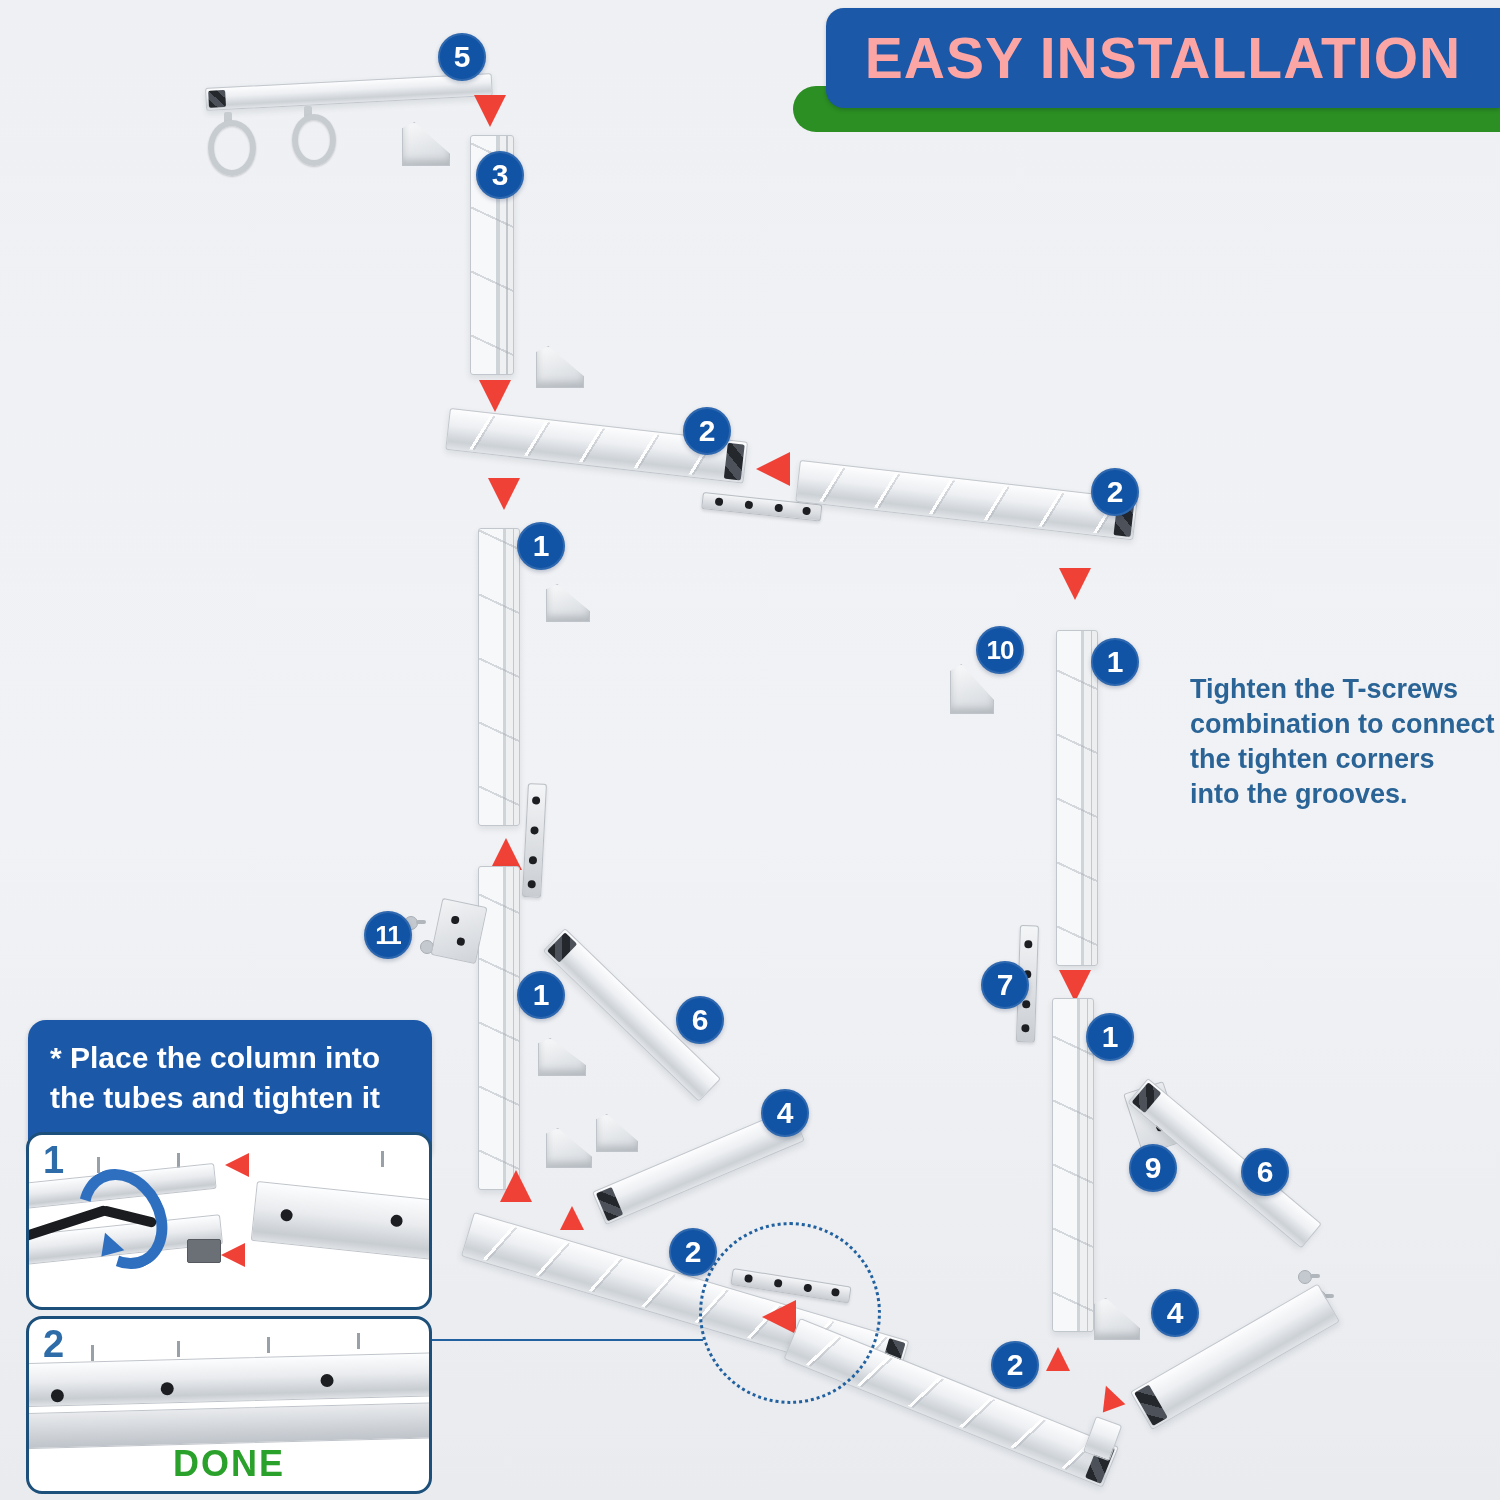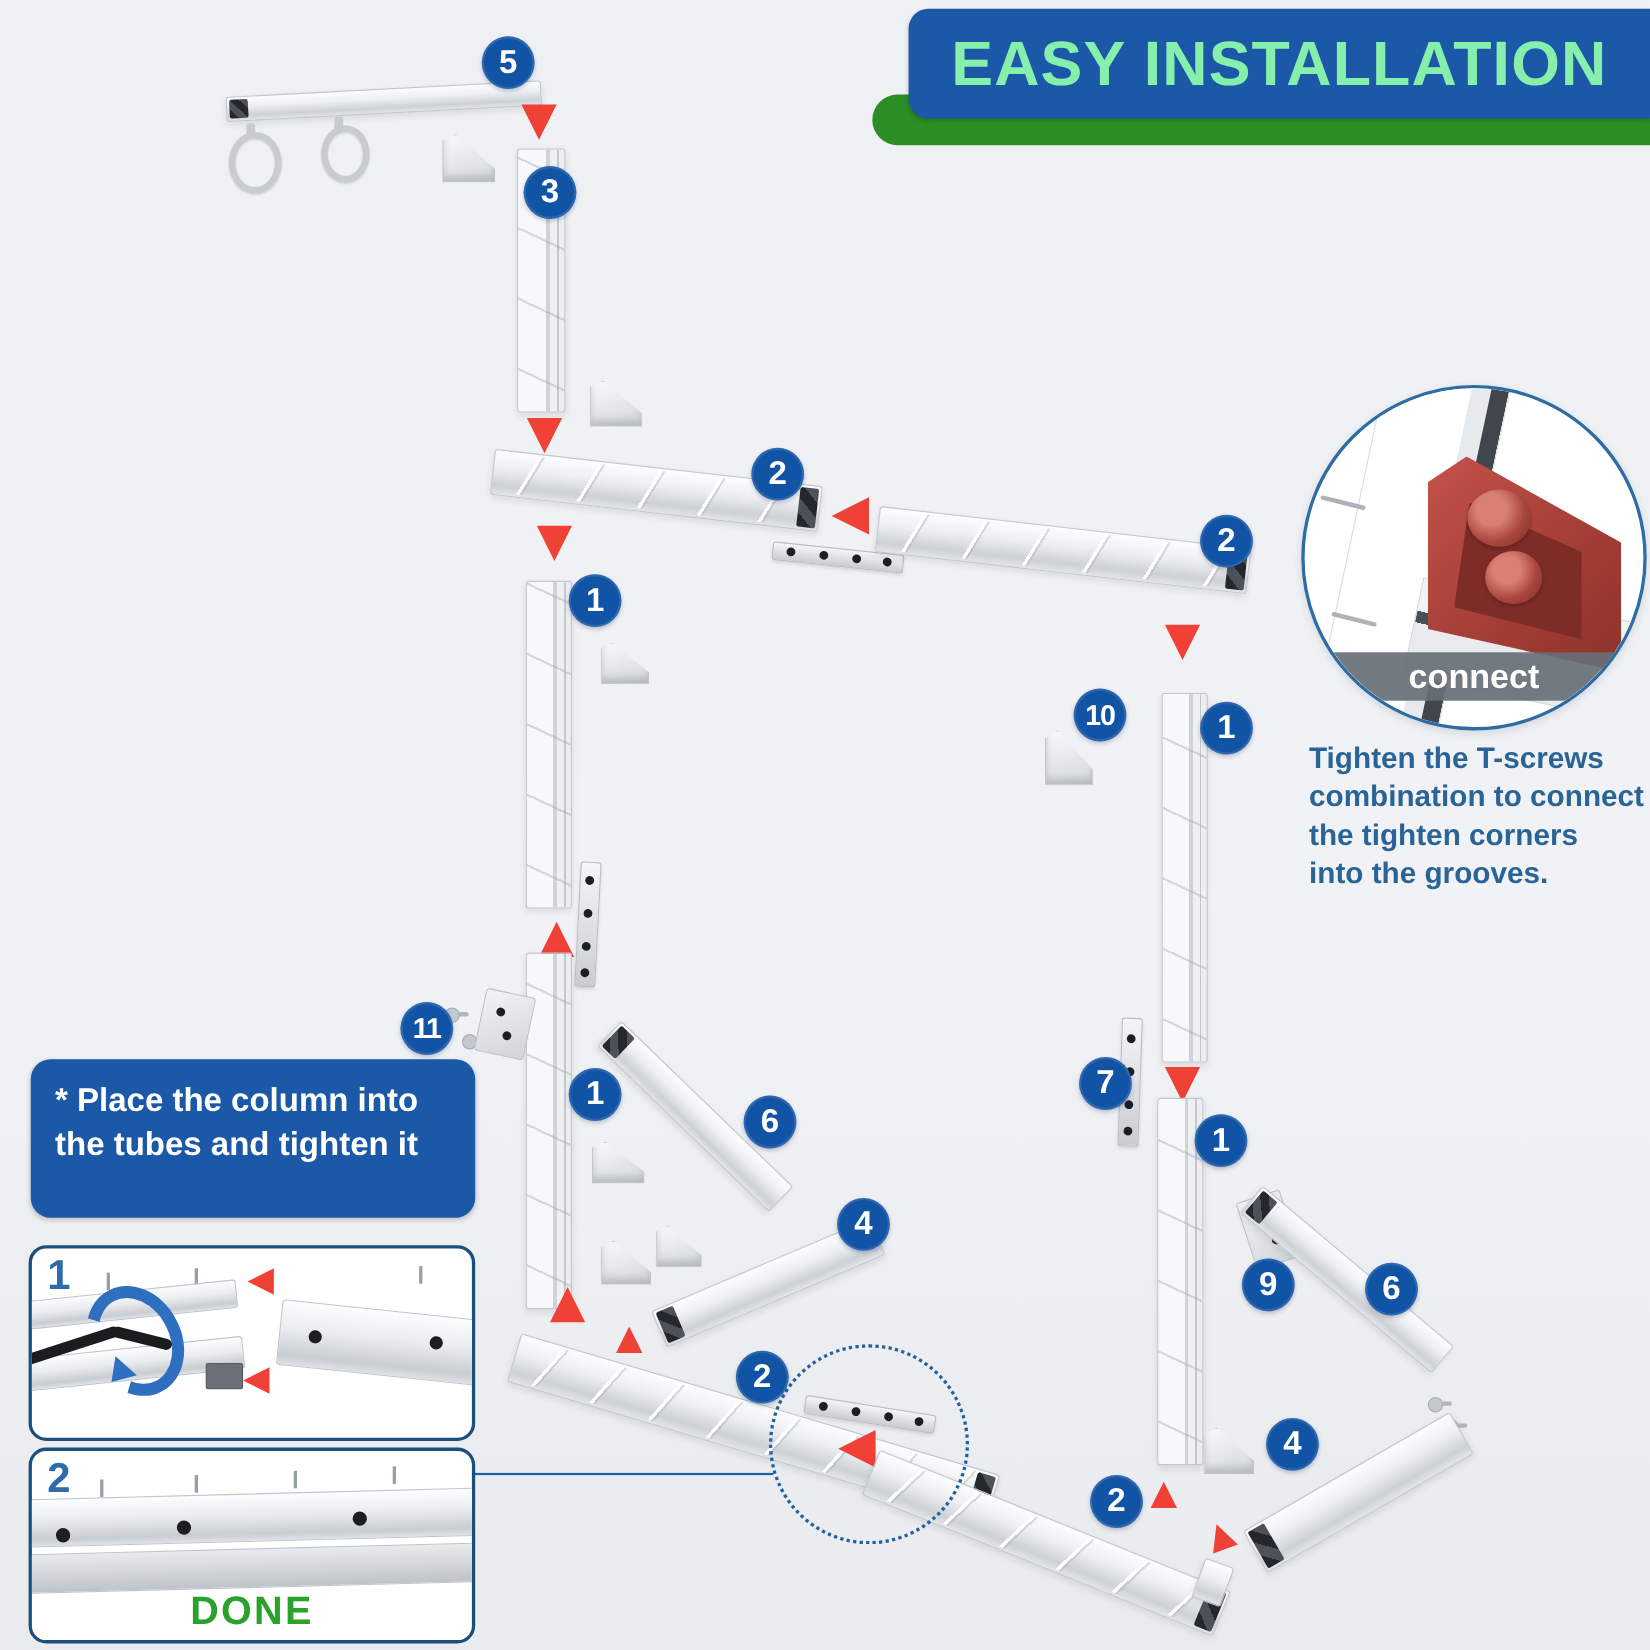--- a/index.html
+++ b/index.html
@@ -7,21 +7,21 @@
     position:relative; width:1500px; height:1500px; overflow:hidden;
     background:linear-gradient(180deg,#eef0f3 0%,#f1f2f5 55%,#e9ebef 100%);
     font-family:"Liberation Sans", sans-serif;
   }
   
   .hdr-green{position:absolute; left:793px; top:86px; width:707px; height:46px;
     background:#2b8f23; border-radius:24px 0 0 24px;}
   .hdr-blue{position:absolute; left:826px; top:8px; width:674px; height:100px;
     background:#1b58a8; border-radius:18px 0 0 18px; display:flex; align-items:center; justify-content:center;
     box-shadow:0 2px 4px rgba(0,0,0,.18);}
-  .hdr-title{color:#86efac; font-size:57px; font-weight:bold; letter-spacing:1px; white-space:nowrap;}
+  .hdr-title{color:#fca5a5; font-size:57px; font-weight:bold; letter-spacing:1px; white-space:nowrap;}
   
   .badge{position:absolute; width:48px; height:48px; border-radius:50%; background:#1153a4;
     color:#fff; font-size:30px; font-weight:bold; display:flex; align-items:center; justify-content:center;
     transform:translate(-50%,-50%); box-shadow:0 2px 4px rgba(20,40,80,.25), inset 0 0 0 2px rgba(255,255,255,.12);}
   .badge.wide{font-size:26px; letter-spacing:-1px;text-align:right;}
   
   .tri{position:absolute; width:0; height:0;}
   .tri-down{border-left:16px solid transparent; border-right:16px solid transparent; border-top:32px solid #ef4136;}
   .tri-up{border-left:16px solid transparent; border-right:16px solid transparent; border-bottom:32px solid #ef4136;}
   .tri-left{border-top:17px solid transparent; border-bottom:17px solid transparent; border-right:34px solid #ef4136;}
@@ -72,21 +72,21 @@
     background:#7d2c26; clip-path:polygon(12% 6%, 100% 40%, 100% 100%, 0% 78%);}
   .inset .screw-red{position:absolute; border-radius:50%;
     background:radial-gradient(circle at 38% 35%, #d97f74 0 28%, #a8463d 60%, #7e2d27 100%);
     box-shadow:0 2px 3px rgba(60,20,15,.4);}
   .inset .banner{position:absolute; left:0; right:0; bottom:24px; height:44px; background:rgba(104,111,118,.92);
     display:flex; align-items:center; justify-content:center;}
   .inset .banner span{color:#fff; font-size:31px; font-weight:bold;}
   .inset-note{position:absolute; left:1190px; top:672px; width:310px; color:#2a6496;
     font-size:27px; font-weight:bold; line-height:35px;}
   
-  .note-box{position:absolute; left:28px; top:963px; width:404px; height:144px; background:#1b58a8;
+  .note-box{position:absolute; left:28px; top:1020px; width:404px; height:144px; background:#1b58a8;
     border-radius:18px; color:#fff; font-size:30px; font-weight:bold; line-height:40px; padding:18px 0 0 22px; box-sizing:border-box;
     box-shadow:0 2px 5px rgba(0,0,0,.2);}
   .detail-box{position:absolute; left:26px; width:406px; height:178px; background:#ffffff;
     border:3px solid #1c4f7a; border-radius:16px; box-sizing:border-box; overflow:hidden;}
   .detail-num{position:absolute; left:14px; top:4px; color:#2d6ca8; font-size:38px; font-weight:bold;}
   .detail-box .pin{position:absolute; width:3px; height:16px; background:#9aa0a7;}
   .mini-bar{position:absolute; transform-origin:left top; border-radius:3px;
     background:linear-gradient(180deg,#fcfdfe 0%,#e9ebee 45%,#c8cdd2 85%,#dfe2e5 100%); border:1px solid #c0c5cb;}
   .clamp{position:absolute; background:#6b7077; border:1px solid #55595f; border-radius:2px;}
   .rot-arc{position:absolute; width:62px; height:82px; border:11px solid #2f6fc0; border-radius:50%;
@@ -226,33 +226,20 @@
   <div class="badge" style="left:541px; top:995px;">1</div>
   <div class="badge" style="left:700px; top:1020px;">6</div>
   <div class="badge" style="left:1110px; top:1037px;">1</div>
   <div class="badge" style="left:785px; top:1113px;">4</div>
   <div class="badge" style="left:1153px; top:1168px;">9</div>
   <div class="badge" style="left:1265px; top:1172px;">6</div>
   <div class="badge" style="left:693px; top:1252px;">2</div>
   <div class="badge" style="left:1175px; top:1313px;">4</div>
   <div class="badge" style="left:1015px; top:1365px;">2</div>
 
-  <div class="inset">
-    <div class="profile-v"></div>
-    <div class="rail-h"></div>
-    <div class="pin" style="left:14px; top:102px;"></div>
-    <div class="pin" style="left:24px; top:208px;"></div>
-    <div class="bracket-red"></div>
-    <div class="bracket-cavity"></div>
-    <div class="screw-red" style="left:148px; top:92px; width:58px; height:52px;"></div>
-    <div class="screw-red" style="left:164px; top:148px; width:52px; height:48px;"></div>
-    <div class="banner">
-      <span>connect</span>
-    </div>
-  </div>
   <div class="inset-note">
     <div>Tighten the T-screws</div>
     <div>combination to connect</div>
     <div>the tighten corners</div>
     <div>into the grooves.</div>
   </div>
 
   <div class="note-box">
     <div>* Place the column into</div>
     <div>the tubes and tighten it</div>

